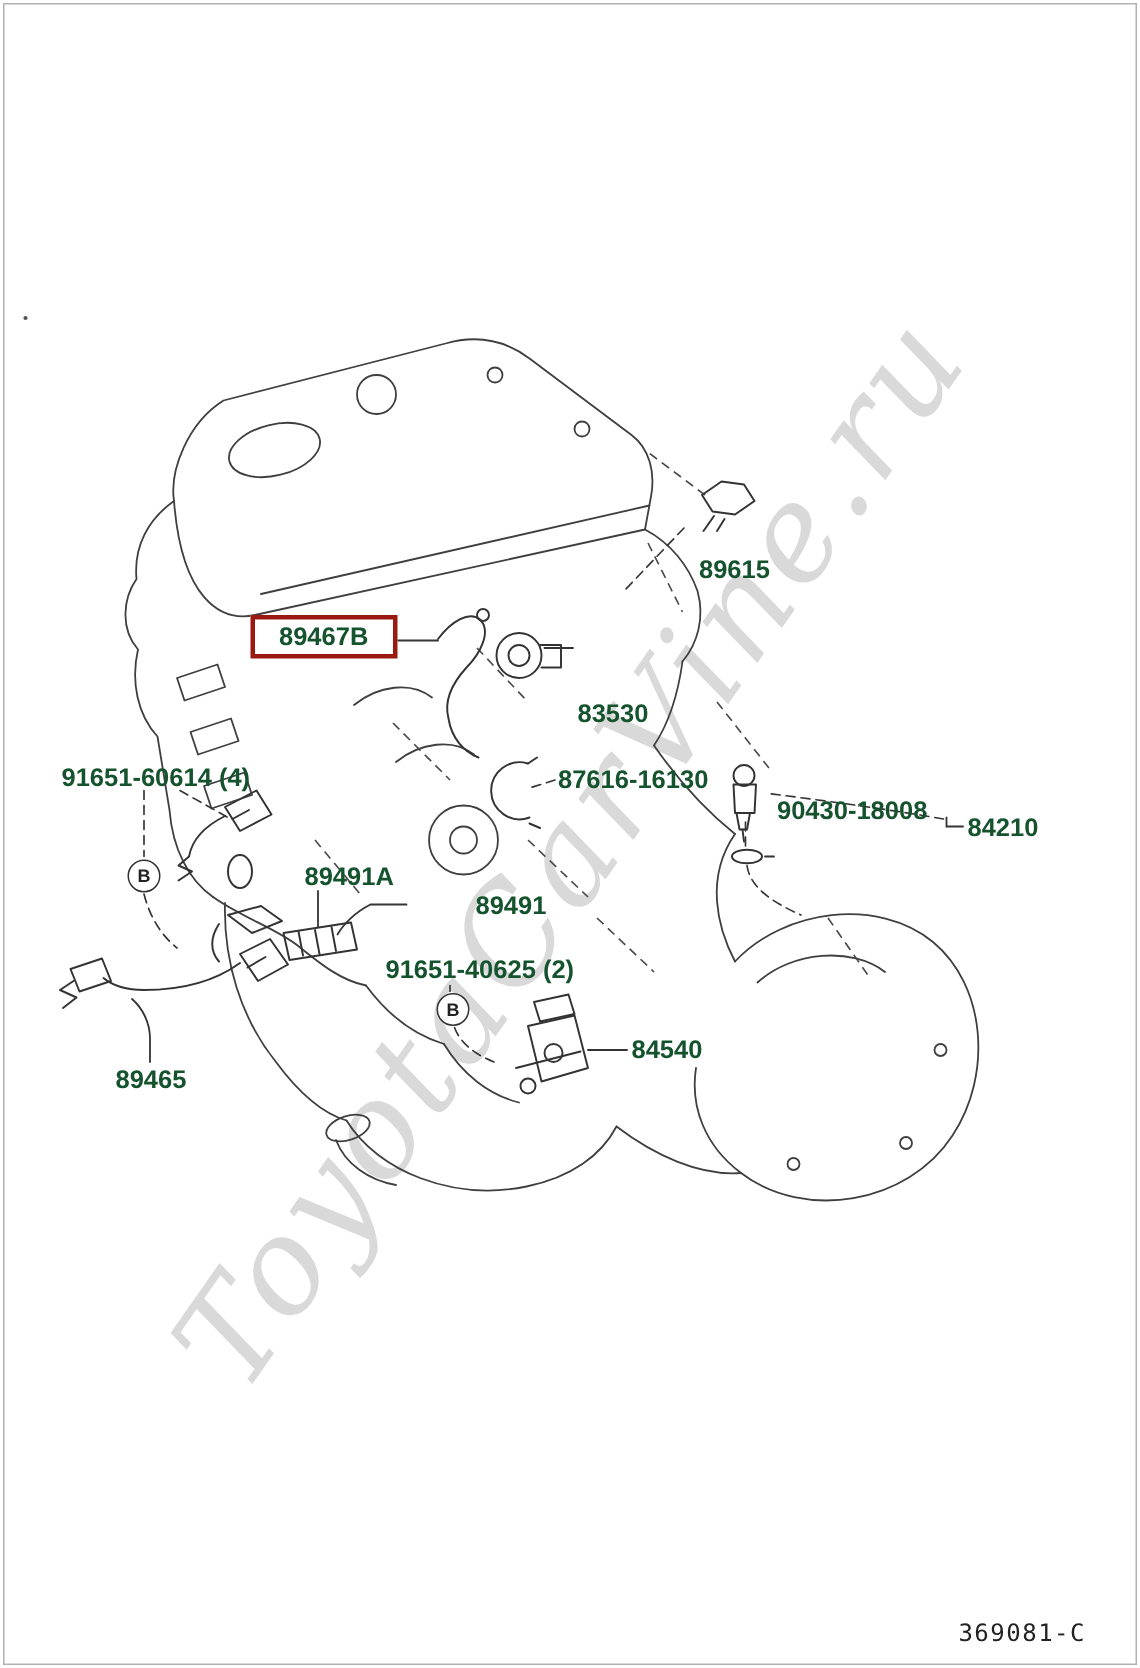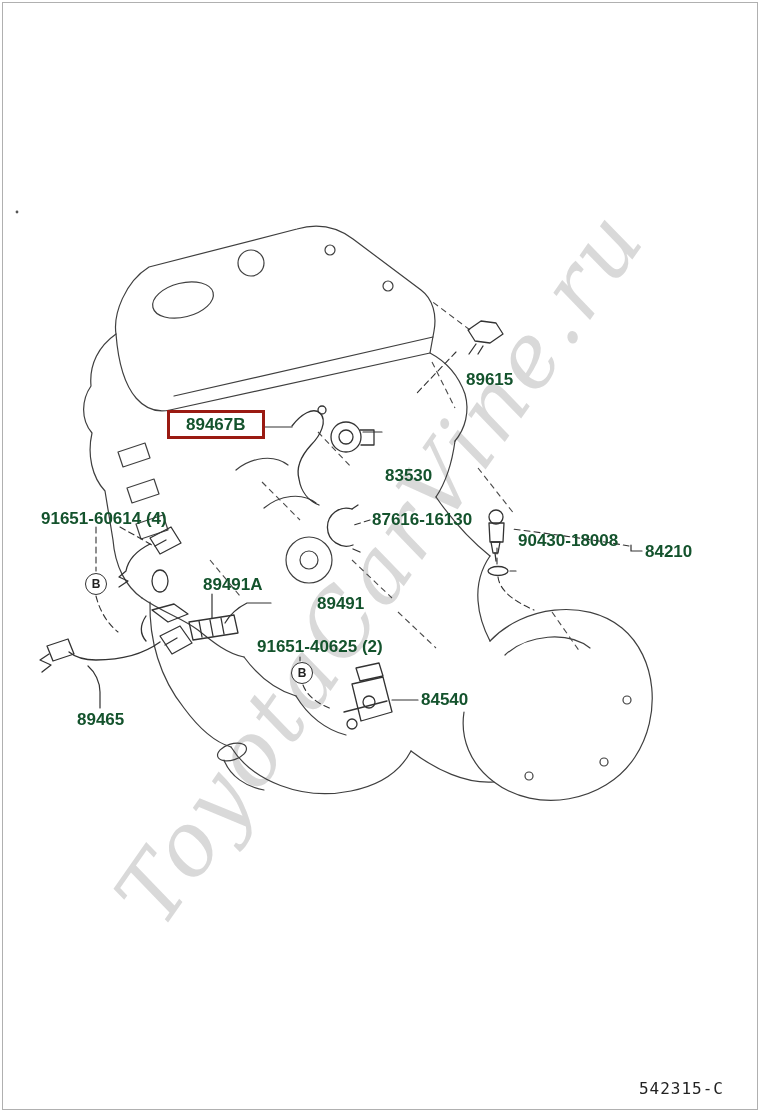--- a/index.html
+++ b/index.html
@@ -190,15 +190,15 @@
       <div class="part-label" style="left: 273px; top: 595px; padding-left: 44px;">89491</div>
       <div class="part-label" style="left: 257px; top: 638px;">91651-40625 (2)</div>
       <div class="part-label" style="left: 421px; top: 691px;">84540</div>
       <div class="part-label" style="left: 77px; top: 711px;">89465</div>
     </div>
   <div id="markers">
       <div class="marker" style="left: 96px; top: 584px;">B</div>
       <div class="marker" style="left: 302px; top: 673px;">B</div>
     </div>
 
-  <div class="footer-code">542315-C</div>
+  <div class="footer-code">369081-C</div>
 
 </div>
 
 </body></html>

